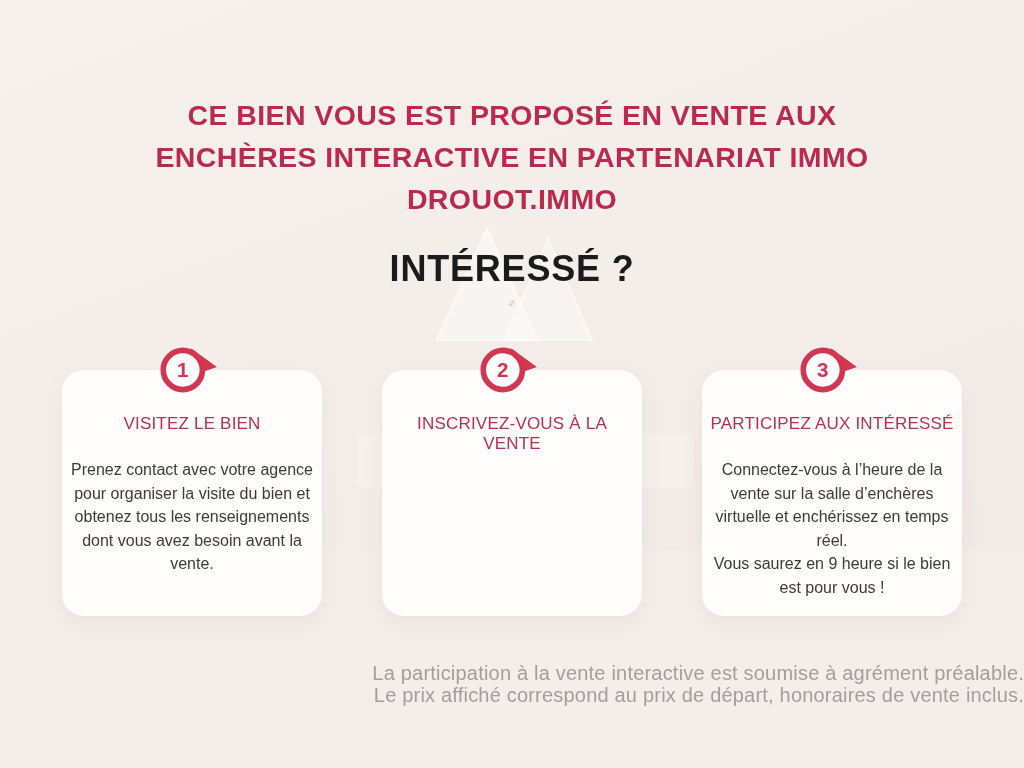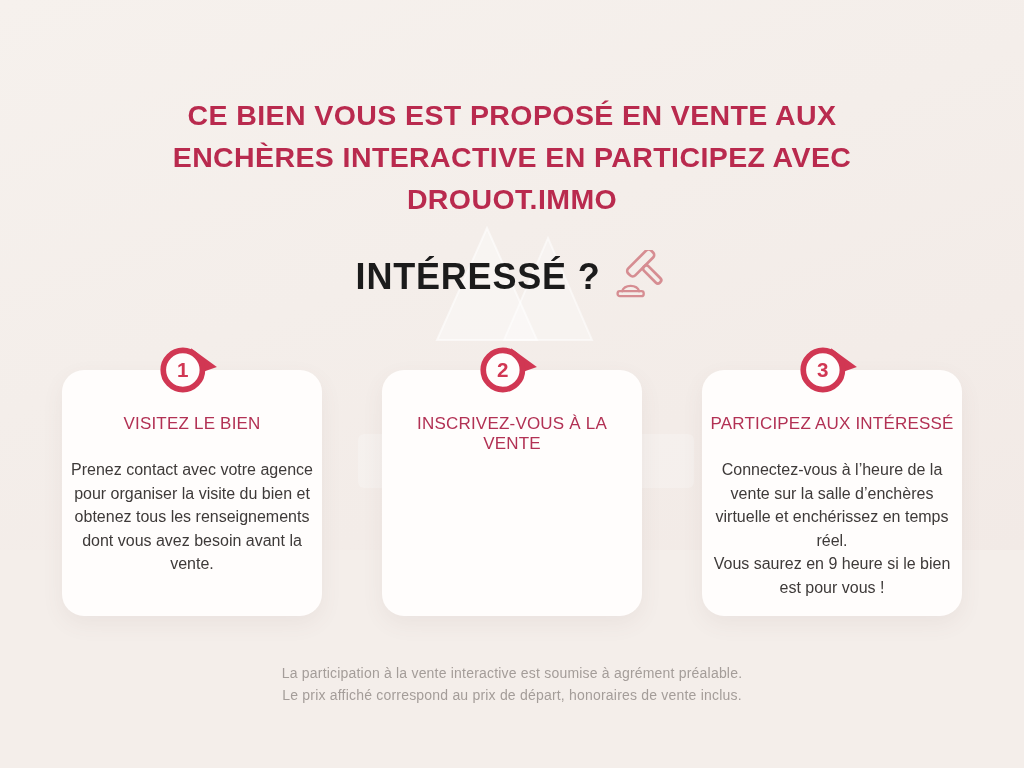--- a/index.html
+++ b/index.html
@@ -41,20 +41,21 @@
   .interest-row {
     position: absolute;
     top: 248px;
     left: 0;
     width: 100%;
     height: 58px;
     display: flex;
     align-items: center;
     justify-content: center;
     gap: 14px;
+    flex-direction: column;
   }
   .interest-label {
     font-size: 36px;
     font-weight: 700;
     color: var(--heading, #1b1b1b);
     letter-spacing: 0.8px;
   }
   .gavel {
     margin-top: -4px;
   }
@@ -100,42 +101,42 @@
     font-size: 16px;
     line-height: 23.5px;
     color: var(--text, #3e3a39);
     white-space: pre-line;
   }
   .footer-note {
     position: absolute;
     top: 662px;
     left: 0;
     width: 100%;
-    text-align: center;
+    text-align: right;
     color: var(--muted, #a49d99);
-    font-size: 14px;
+    font-size: 20px;
     line-height: 22px;
     letter-spacing: 0.2px;
   }
 </style>
 </head>
 <body>
 
 <div class="page">
 
   <svg class="watermark" width="1024" height="768" viewBox="0 0 1024 768">
     <polygon points="487,228 537,340 437,340" style="fill:rgba(255,255,255,0.40); stroke:rgba(255,255,255,0.55); stroke-width:2"></polygon>
     <polygon points="548,238 592,340 504,340" style="fill:rgba(255,255,255,0.32); stroke:rgba(255,255,255,0.5); stroke-width:2"></polygon>
     <polygon points="452,470 432,380 396,470" style="fill:rgba(255,255,255,0.22)"></polygon>
     <rect x="358" y="434" width="336" height="54" rx="6" style="fill:rgba(255,255,255,0.22)"></rect>
   </svg>
 
   <div class="main-title">
     <div>CE BIEN VOUS EST PROPOSÉ EN VENTE AUX</div>
-    <div>ENCHÈRES INTERACTIVE EN PARTICIPEZ AVEC</div>
+    <div>ENCHÈRES INTERACTIVE EN PARTENARIAT IMMO</div>
     <div>DROUOT.IMMO</div>
   </div>
 
   <div class="interest-row">
     <span class="interest-label">INTÉRESSÉ ?</span>
     <svg class="gavel" width="54" height="50" viewBox="0 0 60 54" fill="none">
       <g transform="rotate(-45 30 14)" style="stroke:var(--gavel,#d68d92)" stroke-width="3" stroke-linejoin="round" stroke-linecap="round">
         <rect x="12" y="8" width="36" height="11" rx="4"></rect>
         <rect x="26.5" y="19" width="7" height="25" rx="3"></rect>
       </g>

